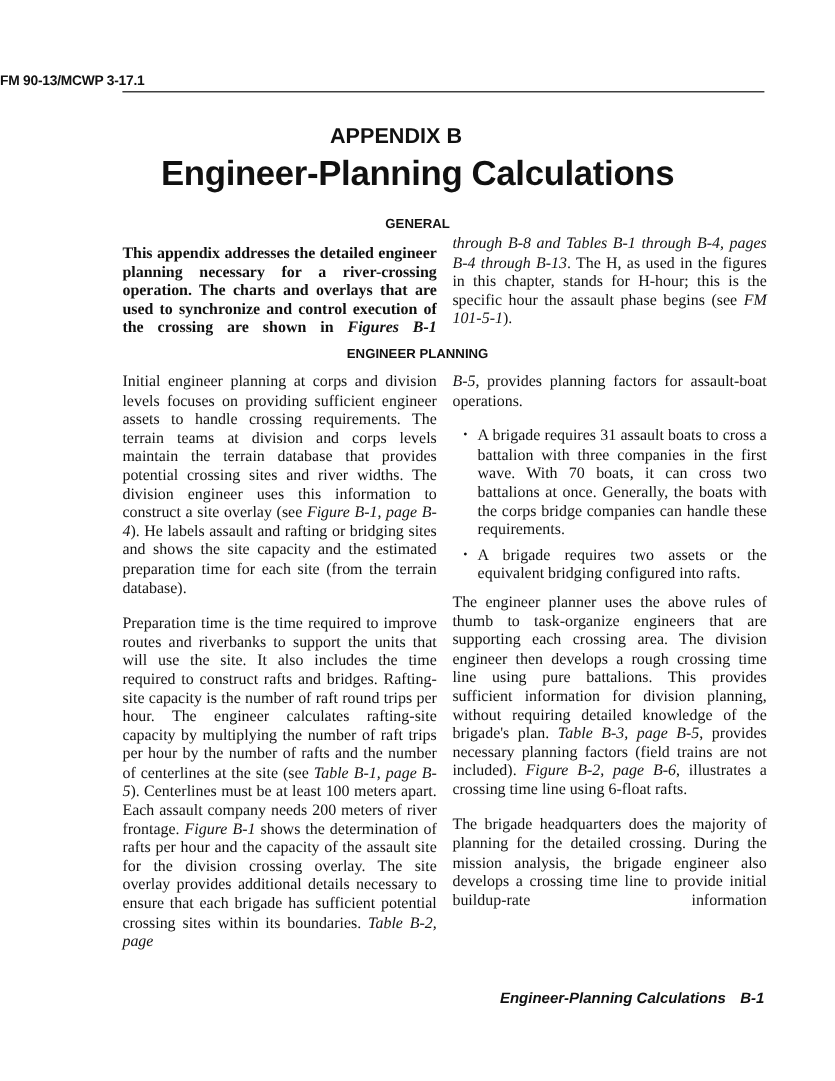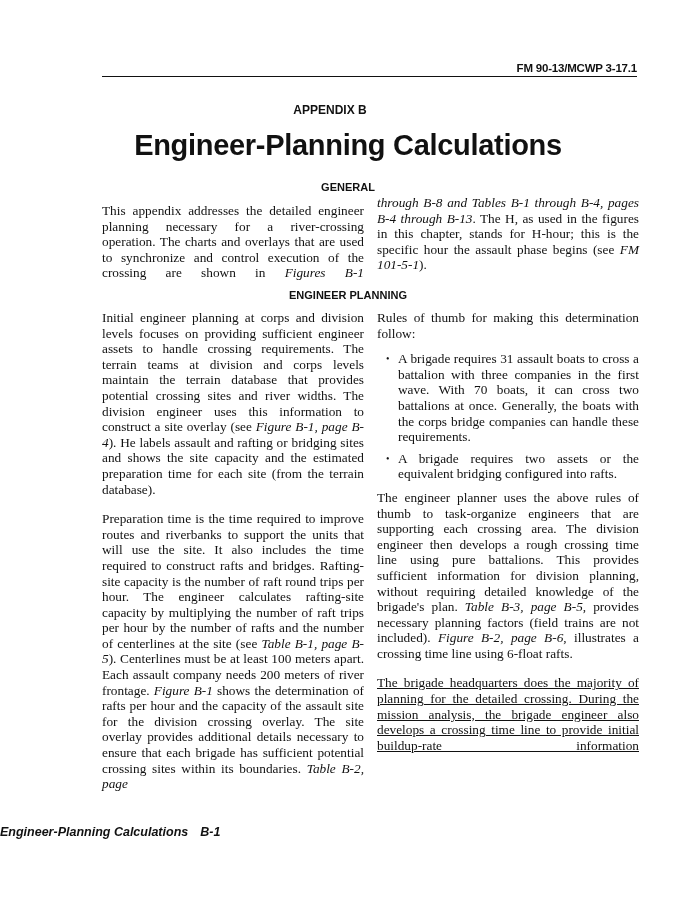--- a/index.html
+++ b/index.html
@@ -1,29 +1,29 @@
 <!DOCTYPE html>
 <html><head>
   <meta charset="utf-8">
   <style>
     html, body { margin: 0; padding: 0; background: #ffffff; }
     body { width: 696px; height: 901px; position: relative; overflow: hidden; color: #111; }
 
     .running-head {
       position: absolute; left: 0; top: 62px; width: 637px;
-      text-align: right; font-family: "Liberation Sans", sans-serif;
+      font-family: "Liberation Sans", sans-serif;
       font-weight: bold; font-size: 11.5px; letter-spacing: -0.2px;
     }
     .head-rule {
       position: absolute; left: 102px; top: 76px; width: 535px; height: 0;
       border-top: 1.6px solid #111;
     }
     .appendix-label {
       position: absolute; left: 0; top: 103px; width: 660px; text-align: center;
-      font-family: "Liberation Sans", sans-serif; font-weight: bold; font-size: 12px;
+      font-family: "Liberation Sans", sans-serif; font-weight: bold; font-size: 18px;
     }
     .appendix-title {
       position: absolute; left: 0; top: 129px; width: 696px; text-align: center;
       font-family: "Liberation Sans", sans-serif; font-weight: bold; font-size: 29px;
       letter-spacing: -0.3px;
     }
     .section-heading {
       position: absolute; left: 0; width: 696px; text-align: center;
       font-family: "Liberation Sans", sans-serif; font-weight: bold; font-size: 11px;
     }
@@ -34,57 +34,57 @@
     }
     .col p { margin: 0 0 14px 0; }
     .col p.tight { margin-bottom: 10px; }
     .col em { font-style: italic; }
     .bullets { margin: 0 0 8px 0; padding: 0; list-style: none; }
     .bullets li { position: relative; padding-left: 21px; margin-bottom: 6px; }
     .bullets li .dot {
       position: absolute; left: 9px; top: 0; font-size: 10px;
     }
     .running-foot {
-      position: absolute; left: 0; top: 825px; width: 637px; text-align: left;
+      position: absolute; left: 0; top: 825px; width: 637px; text-align: right;
       font-family: "Liberation Sans", sans-serif; font-weight: bold; font-style: italic;
       font-size: 12.5px;
     }
     .running-foot .pg { margin-left: 12px; }
   </style>
 </head>
 <body>
 
 <div class="running-head">FM 90-13/MCWP 3-17.1</div>
 <div class="head-rule"></div>
 
 <div class="appendix-label">APPENDIX B</div>
 <div class="appendix-title">Engineer-Planning Calculations</div>
 
 <div class="section-heading" style="top:181px;">GENERAL</div>
 
 <div class="col" style="left:102px; top:203px;">
-  <p style="text-align-last: justify;"><span>This appendix addresses the detailed engi­neer planning necessary for a river-crossing operation. The charts and overlays that are used to synchronize and control execution of the crossing are shown in </span><em>Figures B-1</em></p>
+  <p style="text-align-last: justify; font-weight: bold;"><span>This appendix addresses the detailed engi­neer planning necessary for a river-crossing operation. The charts and overlays that are used to synchronize and control execution of the crossing are shown in </span><em>Figures B-1</em></p>
 </div>
 
 <div class="col" style="left:377px; top:195px;">
   <p><em>through B-8 and Tables B-1 through B-4, pages B-4 through B-13</em><span>. The H, as used in the figures in this chapter, stands for H-hour; this is the specific hour the assault phase begins (see </span><em>FM 101-5-1</em><span>).</span></p>
 </div>
 
 <div class="section-heading" style="top:289px;text-align:center;">ENGINEER PLANNING</div>
 
 <div class="col" style="left:102px; top:310px;">
   <p><span>Initial engineer planning at corps and divi­sion levels focuses on providing sufficient engineer assets to handle crossing require­ments. The terrain teams at division and corps levels maintain the terrain database that provides potential crossing sites and river widths. The division engineer uses this information to construct a site overlay (see </span><em>Figure B-1, page B-4</em><span>). He labels assault and rafting or bridging sites and shows the site capacity and the estimated preparation time for each site (from the terrain data­base).</span></p>
   <p style="text-align-last: justify;"><span>Preparation time is the time required to improve routes and riverbanks to support the units that will use the site. It also includes the time required to construct rafts and bridges. Rafting-site capacity is the number of raft round trips per hour. The engineer calculates rafting-site capacity by multiplying the number of raft trips per hour by the number of rafts and the number of centerlines at the site (see </span><em>Table B-1, page B-5</em><span>). Centerlines must be at least 100 meters apart. Each assault company needs 200 meters of river frontage. </span><em>Figure B-1</em><span> shows the determination of rafts per hour and the capacity of the assault site for the division crossing overlay. The site overlay provides additional details necessary to ensure that each brigade has sufficient potential crossing sites within its boundaries. </span><em>Table B-2, page</em></p>
 </div>
 
 <div class="col" style="left:377px; top:310px;">
-  <p class="tight">Rules of thumb for making this determina­tion follow:</p>
+  <p><em>B-5</em><span>, provides planning factors for assault-boat operations.</span></p>
   <ul class="bullets">
     <li><span class="dot">•</span><span>A brigade requires 31 assault boats to cross a battalion with three companies in the first wave. With 70 boats, it can cross two battalions at once. Generally, the boats with the corps bridge compa­nies can handle these requirements.</span></li>
     <li><span class="dot">•</span><span>A brigade requires two assets or the equivalent bridging configured into rafts.</span></li>
   </ul>
   <p><span>The engineer planner uses the above rules of thumb to task-organize engineers that are supporting each crossing area. The divi­sion engineer then develops a rough cross­ing time line using pure battalions. This provides sufficient information for division planning, without requiring detailed knowl­edge of the brigade's plan. </span><em>Table B-3, page B-5</em><span>, provides necessary planning factors (field trains are not included). </span><em>Figure B-2, page B-6</em><span>, illustrates a crossing time line using 6-float rafts.</span></p>
-  <p style="text-align-last: justify; text-decoration: underline;">The brigade headquarters does the major­ity of planning for the detailed crossing. During the mission analysis, the brigade engineer also develops a crossing time line to provide initial buildup-rate information</p>
+  <p style="text-align-last: justify;">The brigade headquarters does the major­ity of planning for the detailed crossing. During the mission analysis, the brigade engineer also develops a crossing time line to provide initial buildup-rate information</p>
 </div>
 
 <div class="running-foot">
   <span>Engineer-Planning Calculations</span><span class="pg">B-1</span>
 </div>
 
 </body></html>

